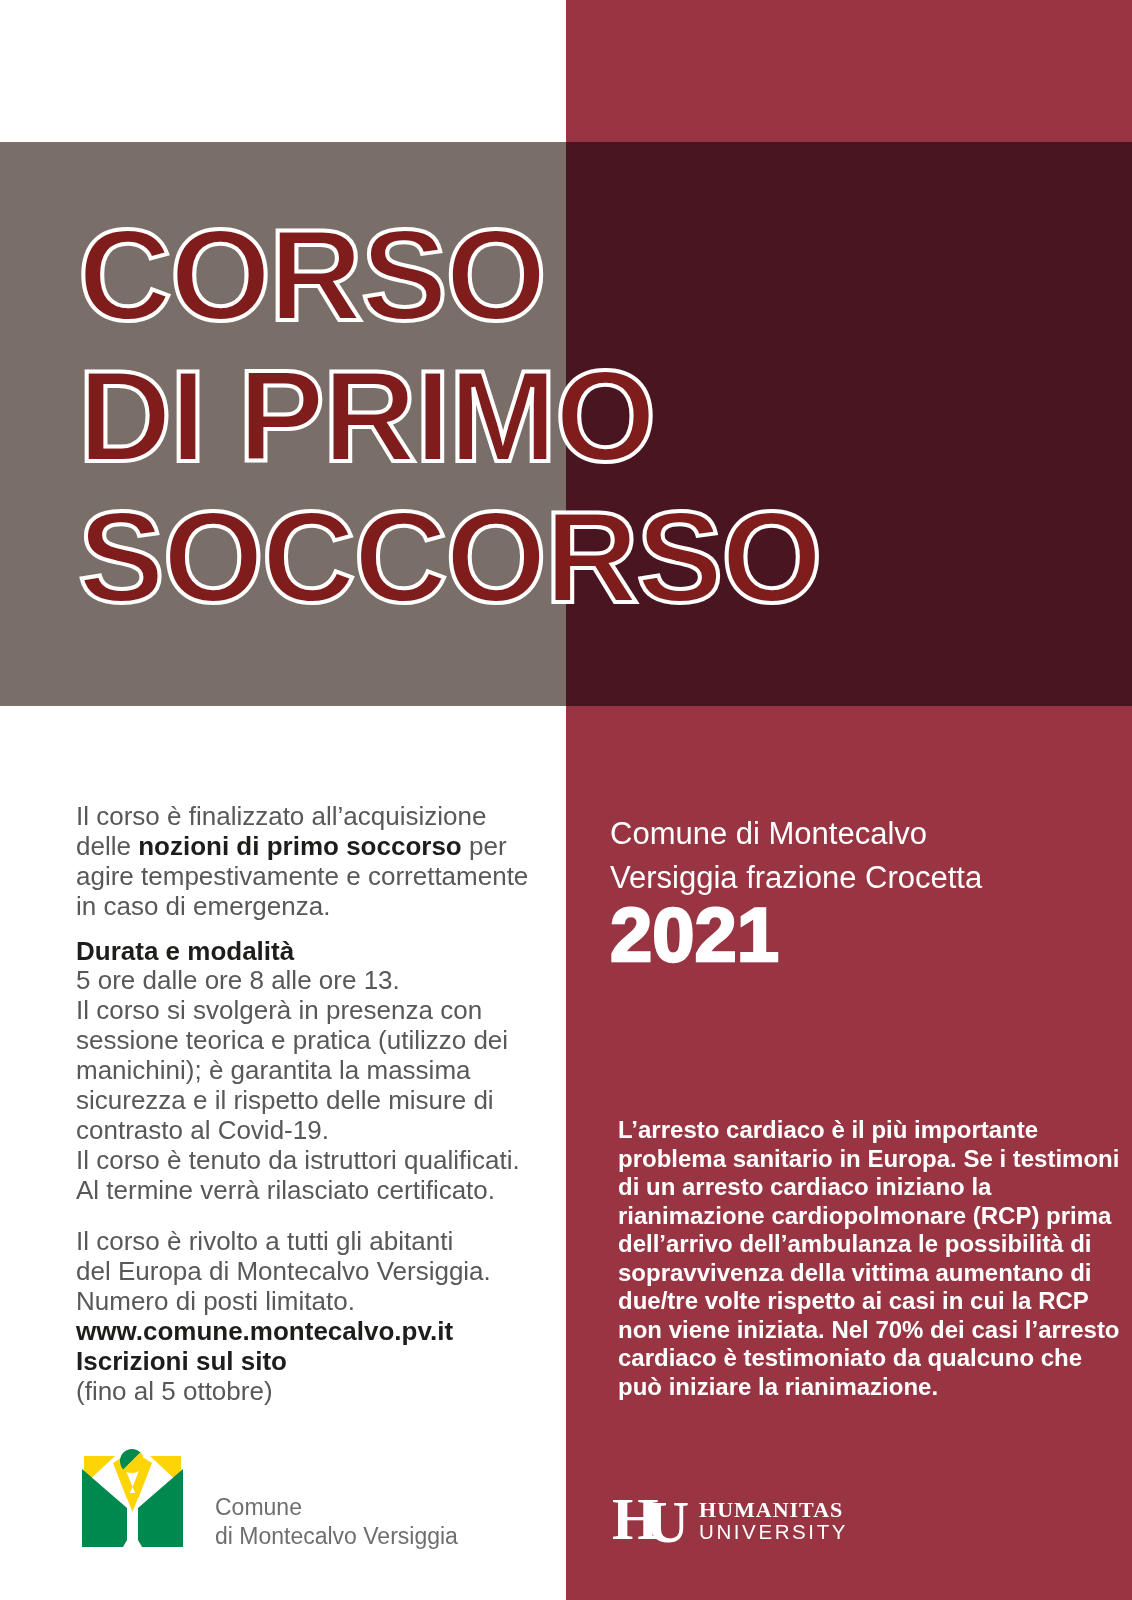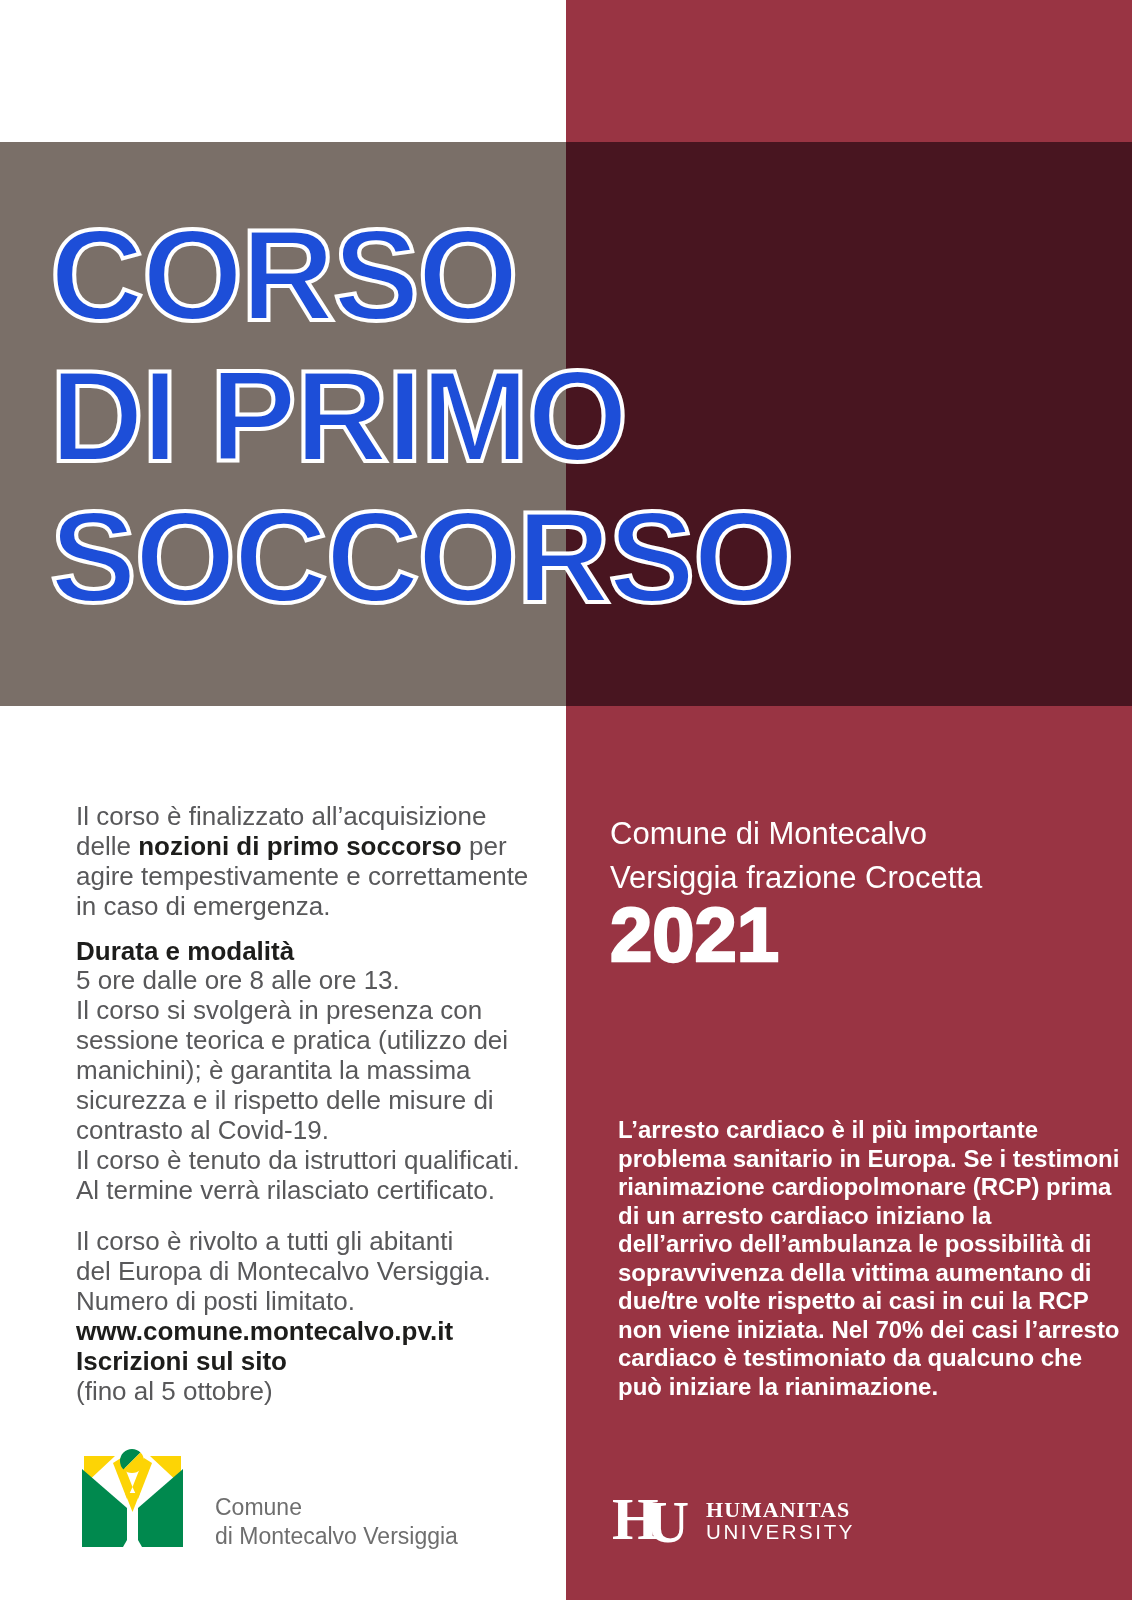--- a/index.html
+++ b/index.html
@@ -7,42 +7,42 @@
     position:relative;width:1132px;height:1600px;background:#ffffff;
     font-family:"Liberation Sans",sans-serif;overflow:hidden;margin:0 auto;
   }
   .abs{position:absolute;}
   
   .band-top-right{left:566px;top:0;width:566px;height:142px;background:#993443;}
   .band-gray{left:0;top:142px;width:566px;height:564px;background:#7a6f68;}
   .band-maroon{left:566px;top:142px;width:566px;height:564px;background:#481520;}
   .col-red{left:566px;top:706px;width:566px;height:894px;background:#993443;}
   
-  .title{left:50px;top:205px;color:#1d4ed8;font-size:130px;line-height:141px;
+  .title{left:78px;top:205px;color:#7f1d1d;font-size:130px;line-height:141px;
          font-weight:700;letter-spacing:-2px;-webkit-text-stroke:4px #ffffff;white-space:nowrap;}
   
   .body-text{color:#58585a;font-size:26px;line-height:30px;white-space:nowrap;}
   .body-text b, .lbold{color:#1d1d1b;font-weight:700;}
   .intro{left:76px;top:801px;}
   .duration-head{left:76px;top:936px;font-size:26px;line-height:30px;color:#1d1d1b;font-weight:700;white-space:nowrap;text-align:right;}
   .duration{left:76px;top:965px;}
   .audience{left:76px;top:1226px;}
   
   .location{left:610px;top:812px;color:#ffffff;font-size:31px;line-height:44px;font-weight:400;white-space:nowrap;}
   .date{left:610px;top:895px;color:#ffffff;font-size:76px;line-height:79px;font-weight:700;
         -webkit-text-stroke:2.5px #ffffff;letter-spacing:0px;white-space:nowrap;}
   .rbody{left:610px;top:1116px;color:#ffffff;font-size:24px;line-height:28.5px;font-weight:700;white-space:nowrap;margin-left:8px;}
   
   .muni-logo{left:75px;top:1437px;}
   .muni-text{left:215px;top:1493px;color:#6e6e6e;font-size:23px;line-height:28.5px;white-space:nowrap;}
   
   .uni-logo{left:612px;top:1490px;display:flex;align-items:flex-start;color:#ffffff;}
   .uni-monogram{font-family:"Liberation Serif",serif;font-weight:700;font-size:60px;line-height:58px;white-space:nowrap;}
   .uni-monogram .u{display:inline-block;margin-left:-13px;position:relative;top:3px;}
-  .uni-words{margin-left:17px;margin-top:9px;}
+  .uni-words{margin-left:10px;margin-top:9px;}
   .uni-line1{font-family:"Liberation Serif",serif;font-weight:700;font-size:22px;line-height:22px;letter-spacing:1px;white-space:nowrap;}
   .uni-line2{font-family:"Liberation Sans",sans-serif;font-weight:400;font-size:20.5px;line-height:22px;letter-spacing:2.6px;white-space:nowrap;}
 </style>
 </head>
 <body>
 
 <div class="page">
 
   <div class="abs band-top-right"></div>
   <div class="abs band-gray"></div>
@@ -110,22 +110,22 @@
     <div>Versiggia frazione Crocetta</div>
   </div>
 
   <div class="abs date">
     <div>2021</div>
   </div>
 
   <div class="abs rbody">
     <div>L’arresto cardiaco è il più importante</div>
     <div>problema sanitario in Europa. Se i testimoni</div>
+    <div>di un arresto cardiaco iniziano la</div>
     <div>rianimazione cardiopolmonare (RCP) prima</div>
-    <div>di un arresto cardiaco iniziano la</div>
     <div>dell’arrivo dell’ambulanza le possibilità di</div>
     <div>sopravvivenza della vittima aumentano di</div>
     <div>due/tre volte rispetto ai casi in cui la RCP</div>
     <div>non viene iniziata. Nel 70% dei casi l’arresto</div>
     <div>cardiaco è testimoniato da qualcuno che</div>
     <div>può iniziare la rianimazione.</div>
   </div>
 
   <div class="abs uni-logo">
     <div class="uni-monogram"><span>H</span><span class="u">U</span></div>

